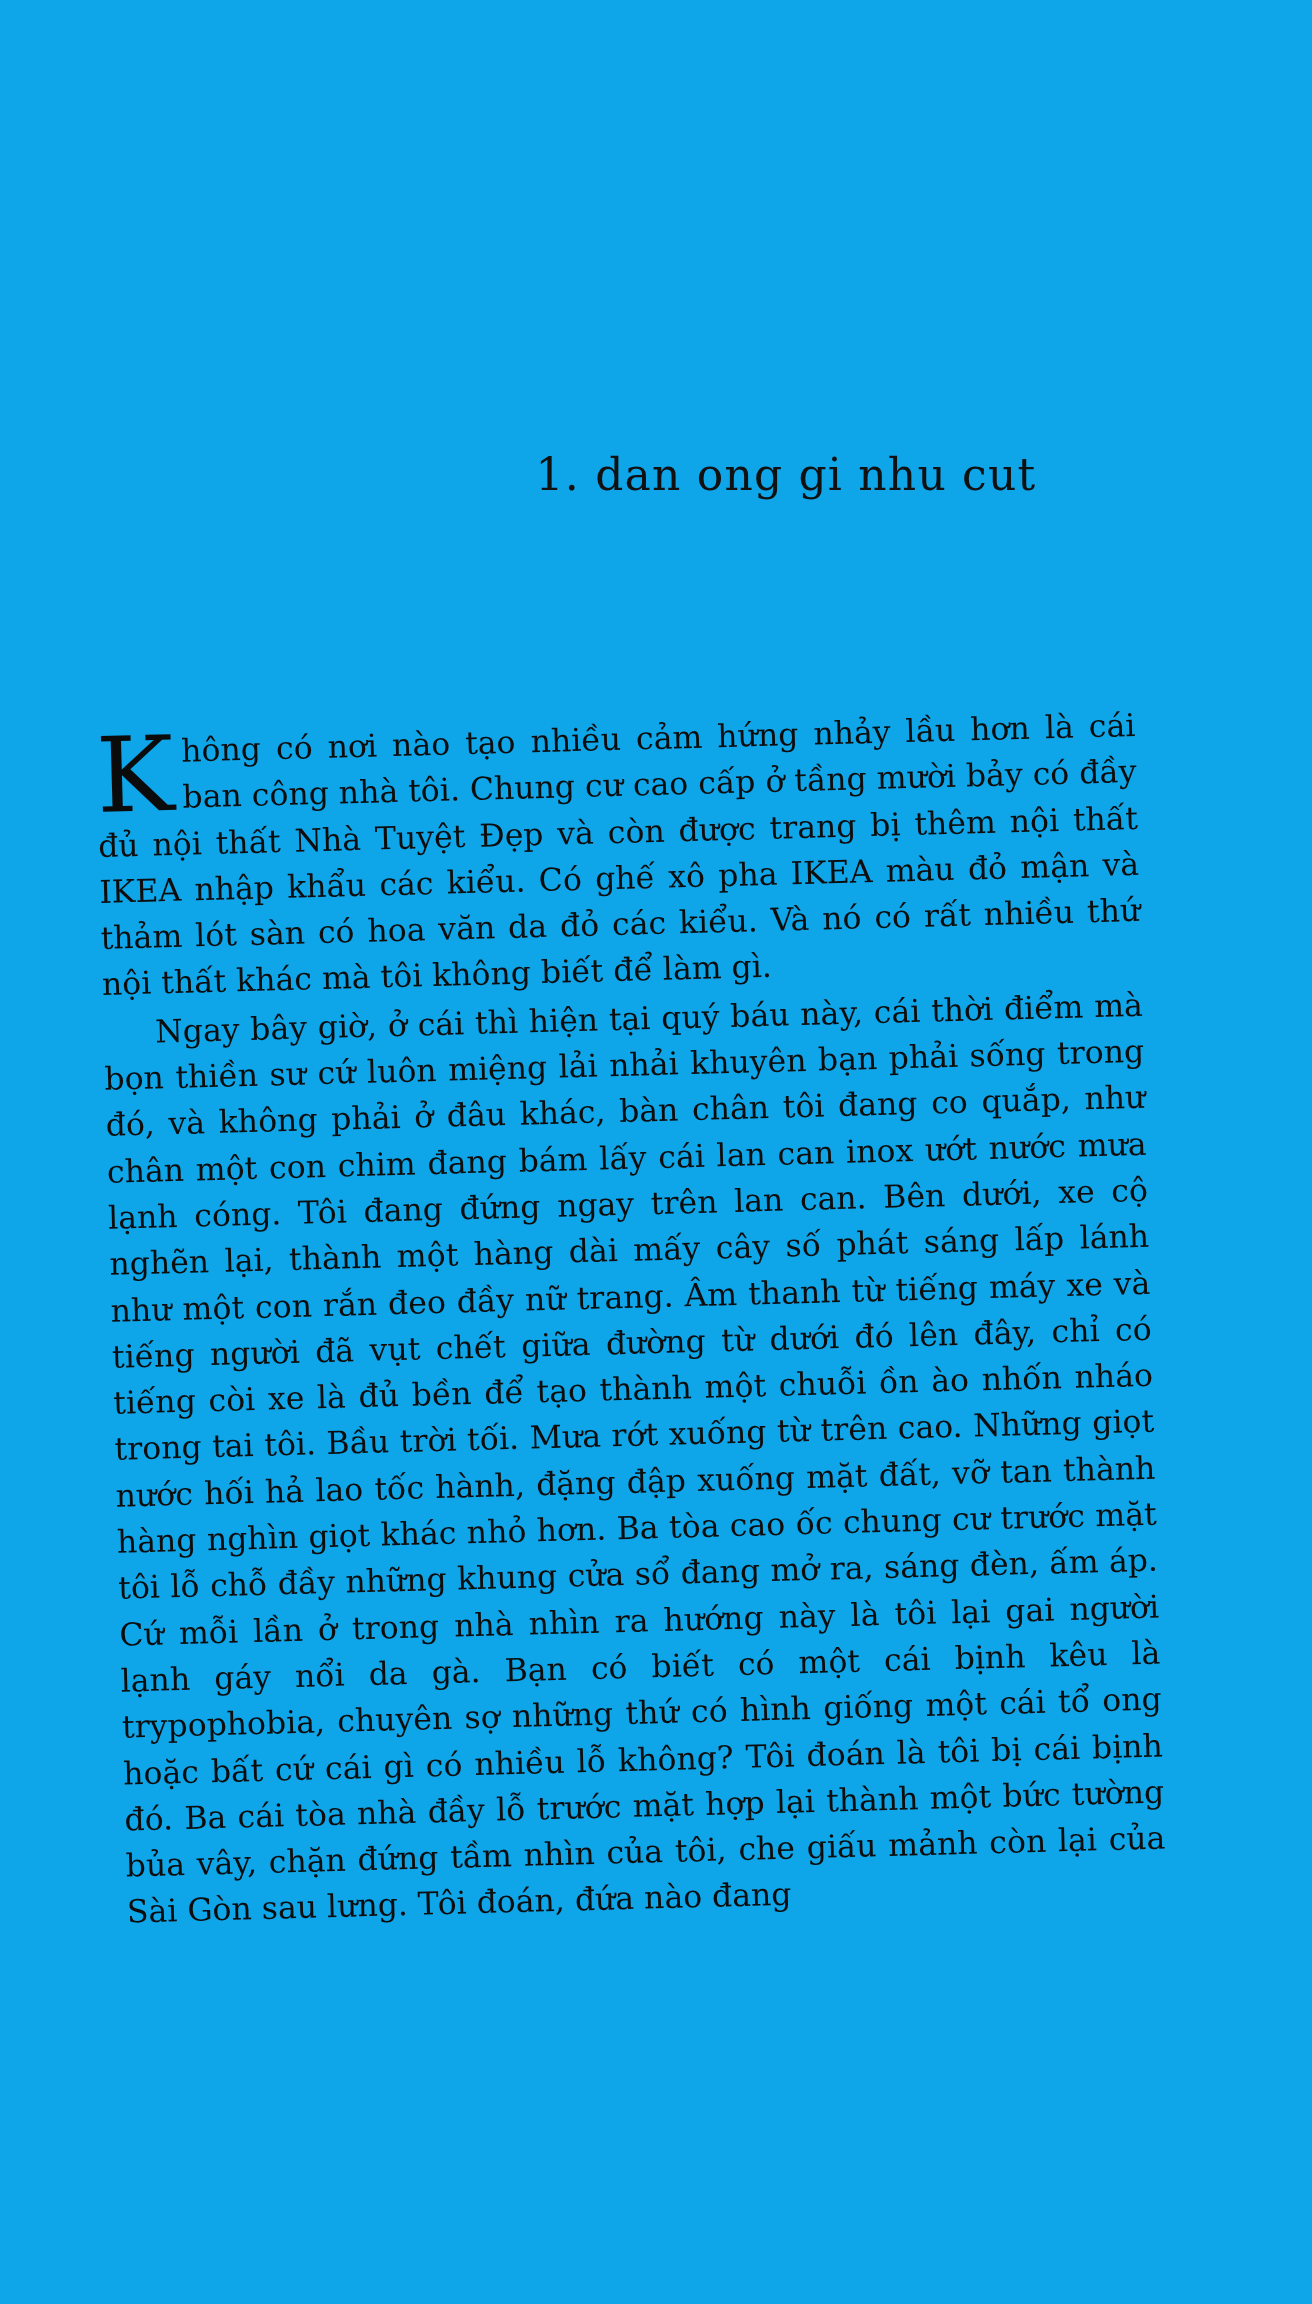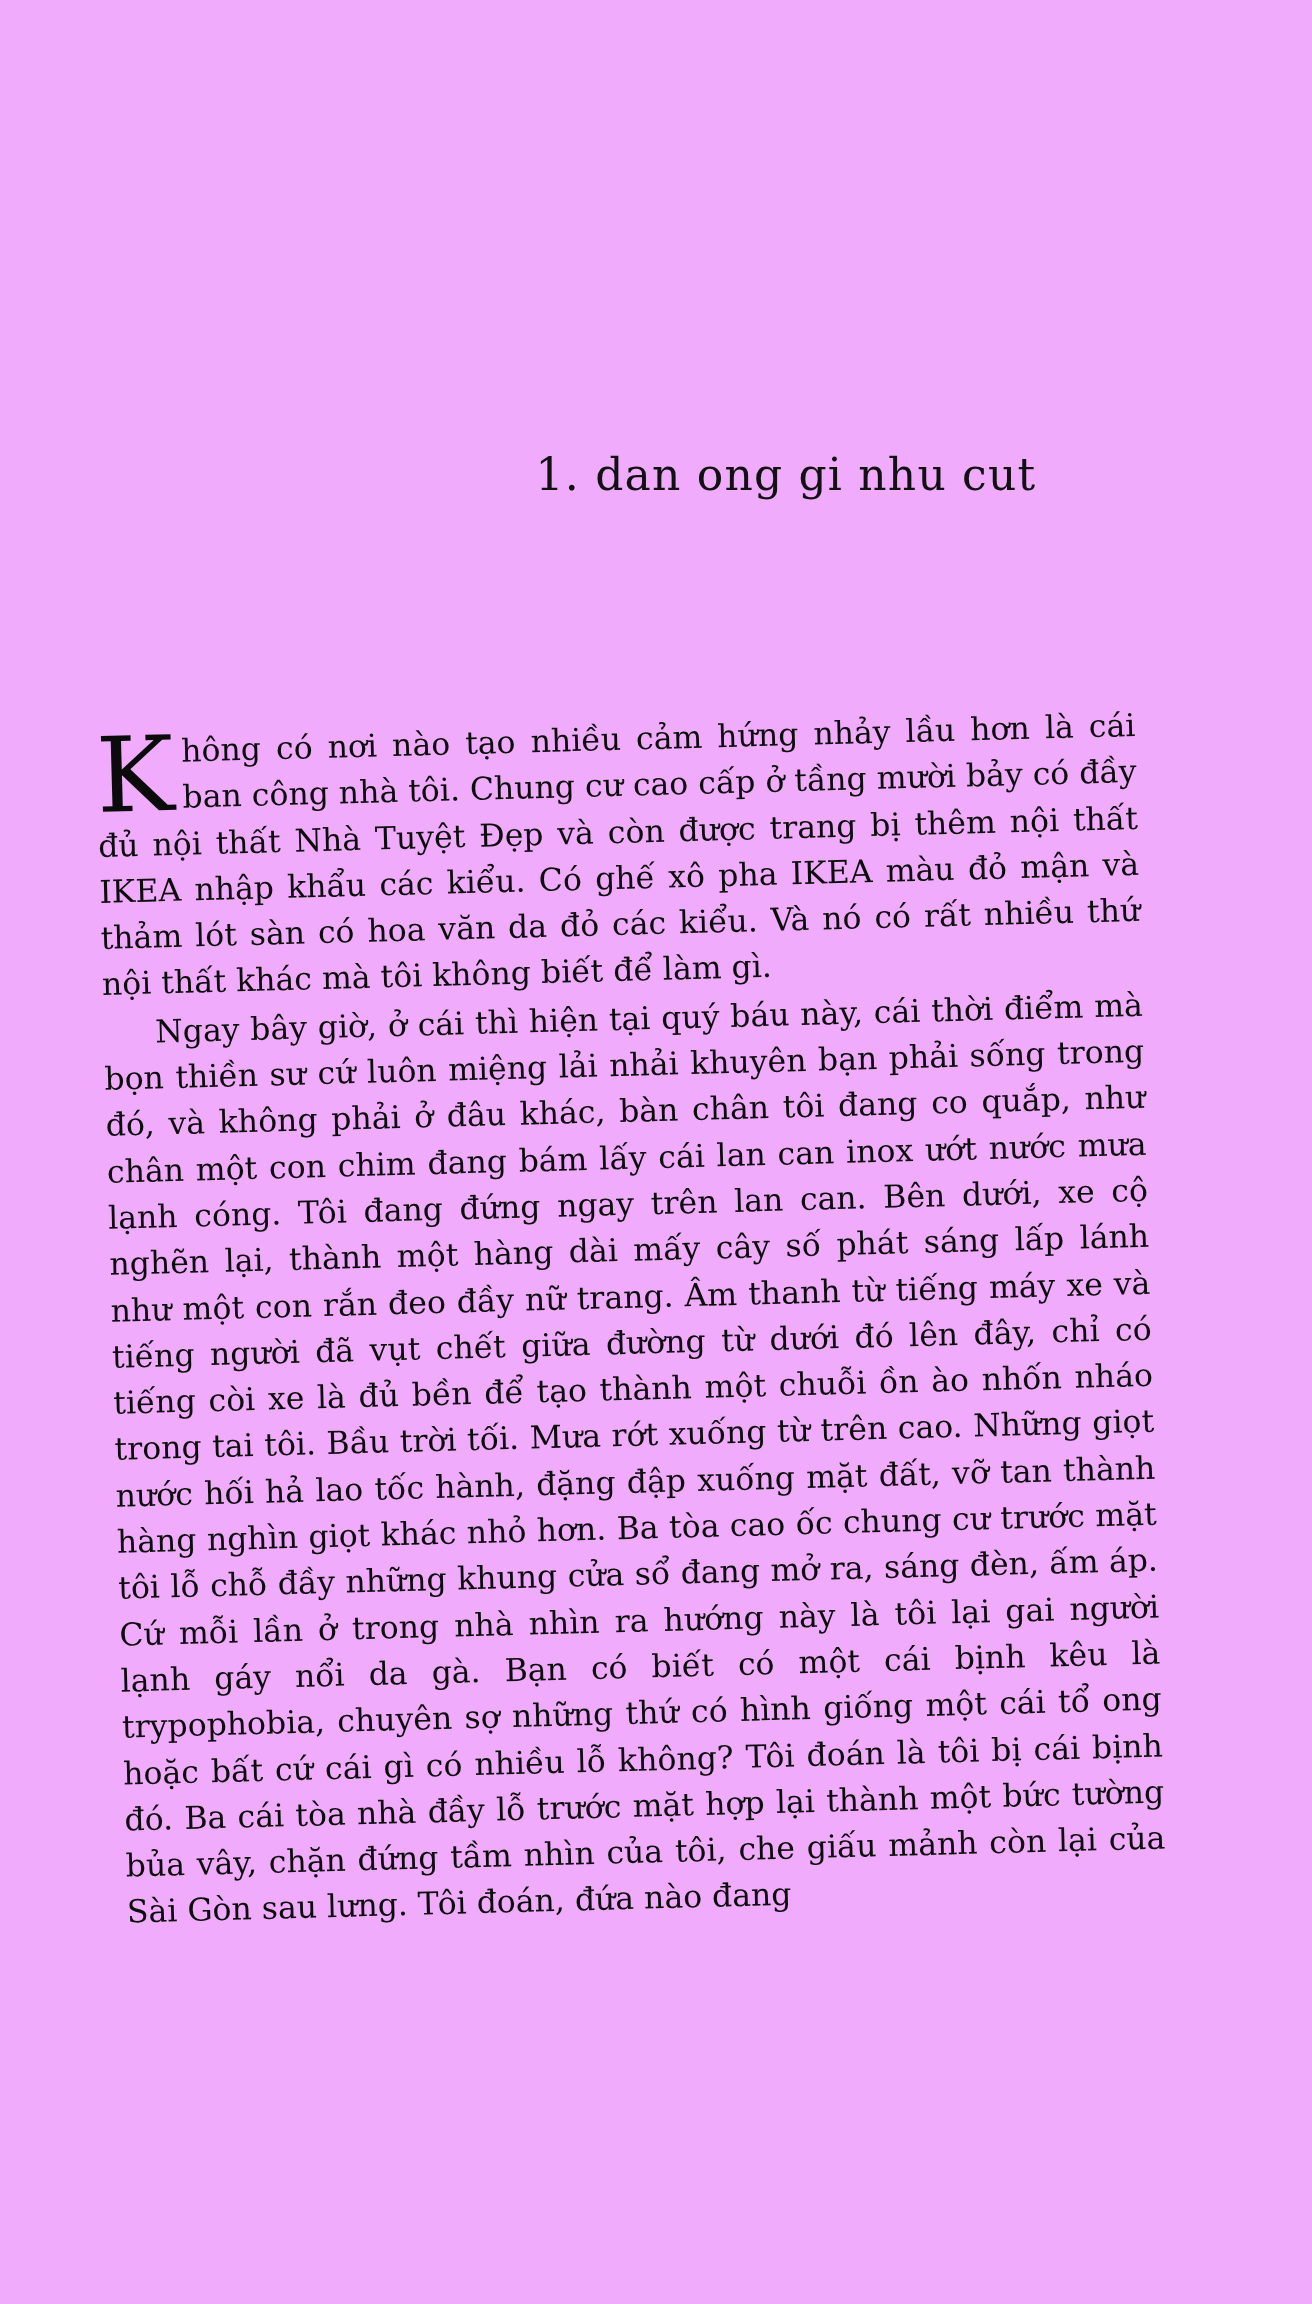--- a/index.html
+++ b/index.html
@@ -12,21 +12,21 @@
     height: 2304px;
     position: relative;
     overflow: hidden;
     font-family: "Liberation Serif", serif;
     color: #0b0b0b;
   }
 
   .page {
     position: absolute;
     inset: 0;
-    background: #f0abfc;
+    background: #0ea5e9;
   }
 
   
   .chapter-title {
     position: absolute;
     top: 420px;
     left: 0;
     width: 100%;
     text-align: center;
     font-family: "DejaVu Serif", serif;

